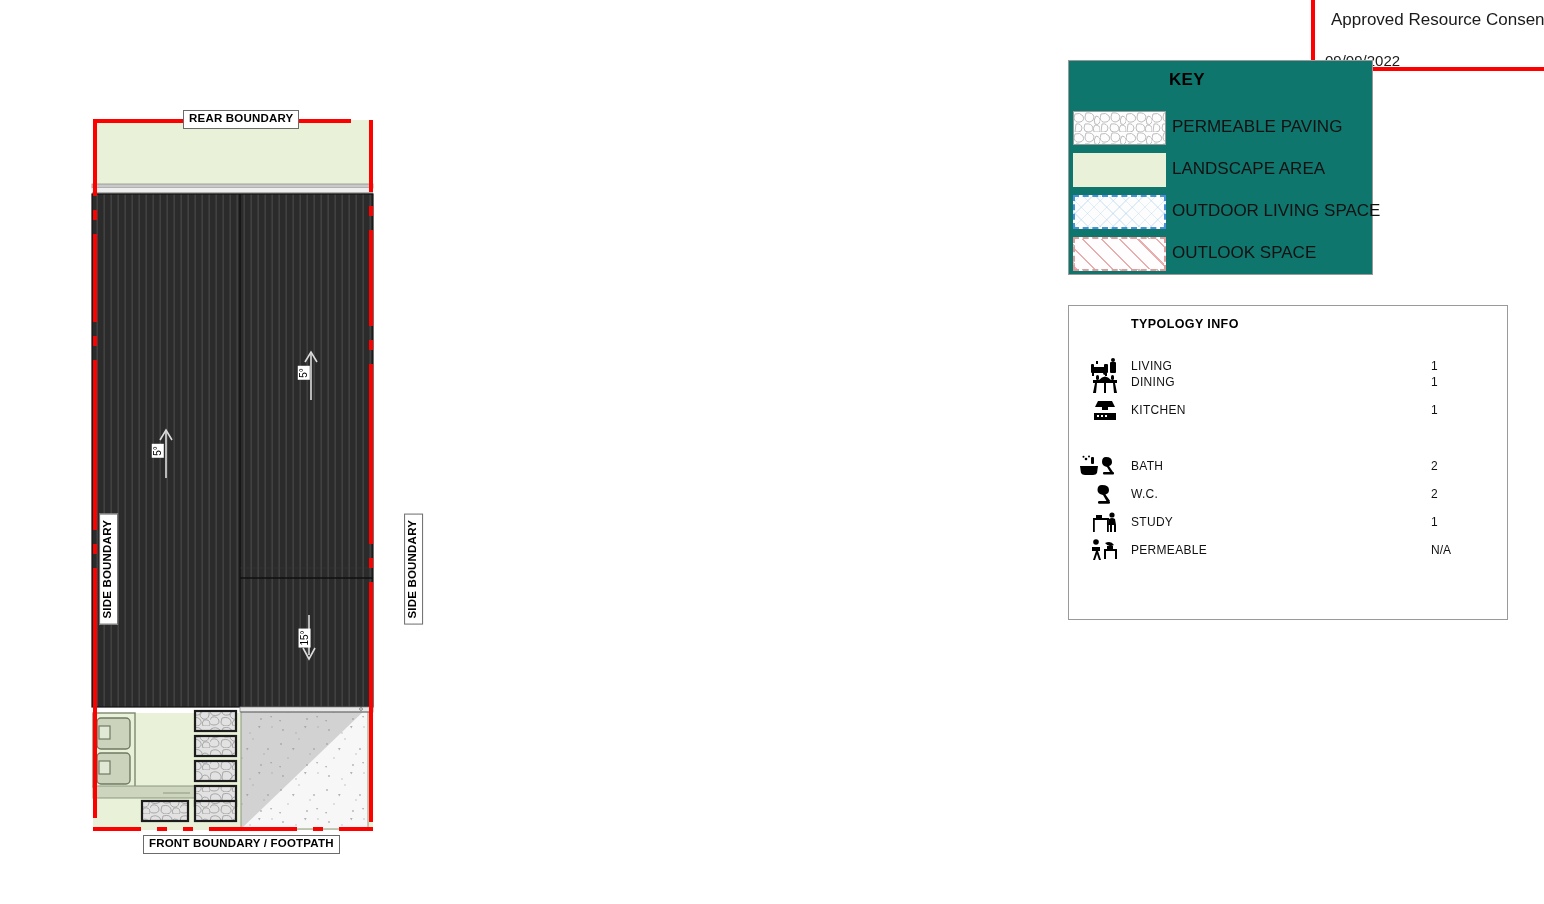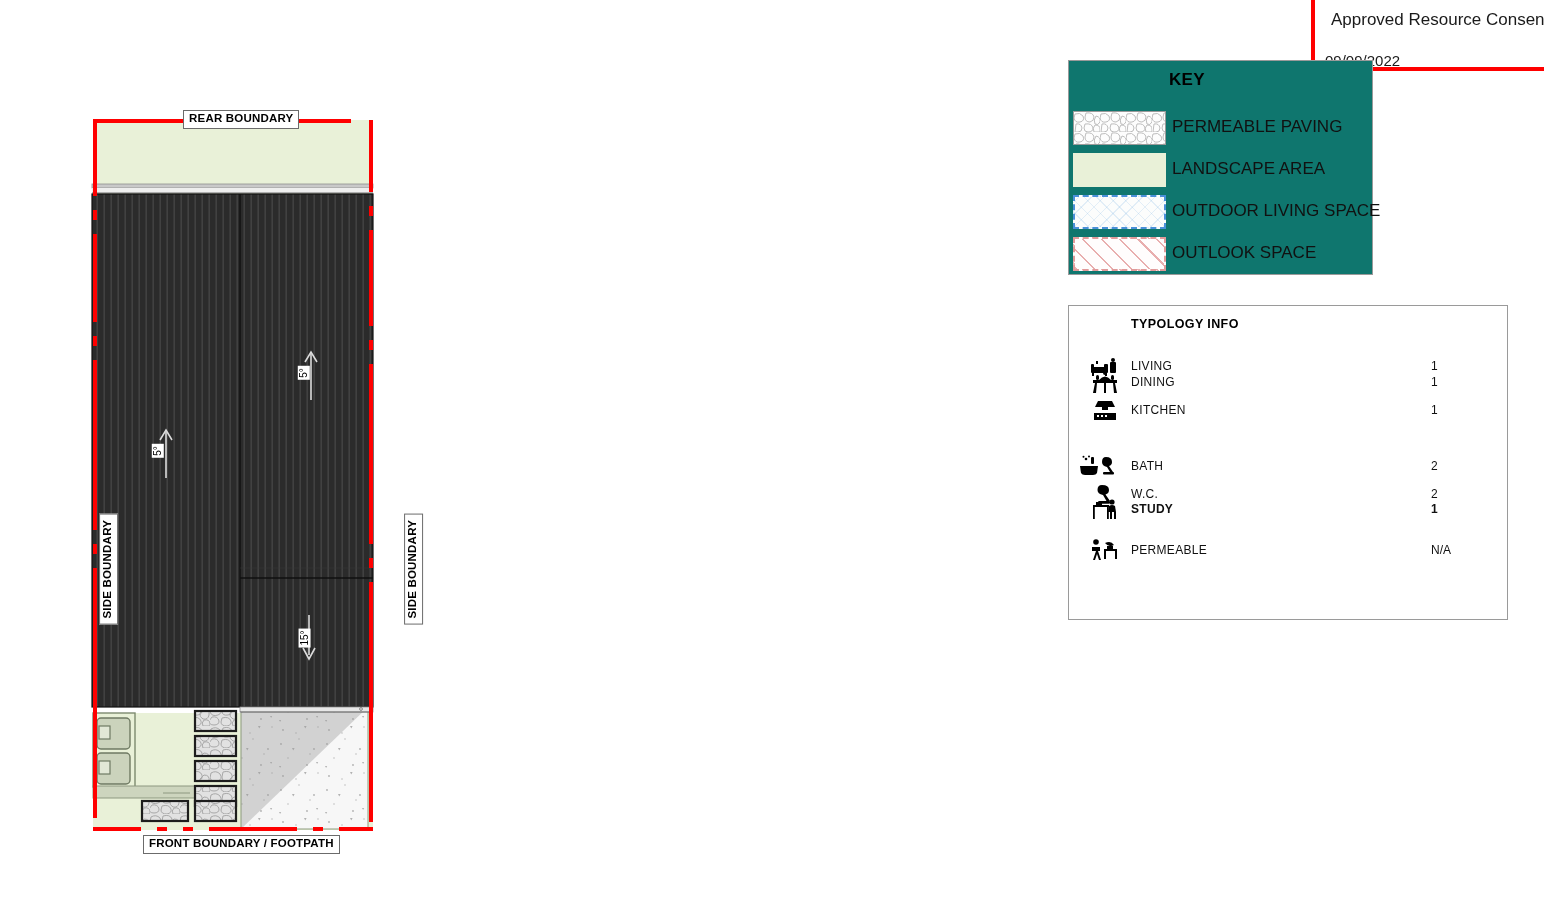--- a/index.html
+++ b/index.html
@@ -485,21 +485,21 @@
     <div class="typ-icon">
       <svg width="22" height="22" viewBox="0 0 22 22" fill="#000">
         <path d="M8 2 q7 0 7 5 q0 3.5 -3.5 4.5 l4.5 6.5 l-3.5 0 l-3.5 -6 q-5.5 -1 -5.5 -5 q0 -5 4.5 -5 Z"></path>
         <rect x="4" y="18" width="12" height="2.8" rx="1.2"></rect>
       </svg>
     </div>
     <div class="typ-label">W.C.</div>
     <div class="typ-count">2</div>
   </div>
 
-  <div class="typ-row" style="top:190px;font-weight:bold;">
+  <div class="typ-row" style="top:203px;">
     <div class="typ-icon">
       <svg width="26" height="22" viewBox="0 0 26 22" fill="#000">
         <rect x="1" y="7" width="16" height="2"></rect>
         <rect x="1" y="9" width="1.8" height="12"></rect>
         <rect x="15" y="9" width="1.8" height="12"></rect>
         <circle cx="20" cy="4" r="2.6"></circle>
         <path d="M17 8 q3 -2 6 0 l1 6 l-8 0 Z"></path>
         <rect x="18" y="14" width="2" height="7"></rect>
         <rect x="22" y="14" width="2" height="7"></rect>
         <rect x="4" y="4" width="6" height="3"></rect>

